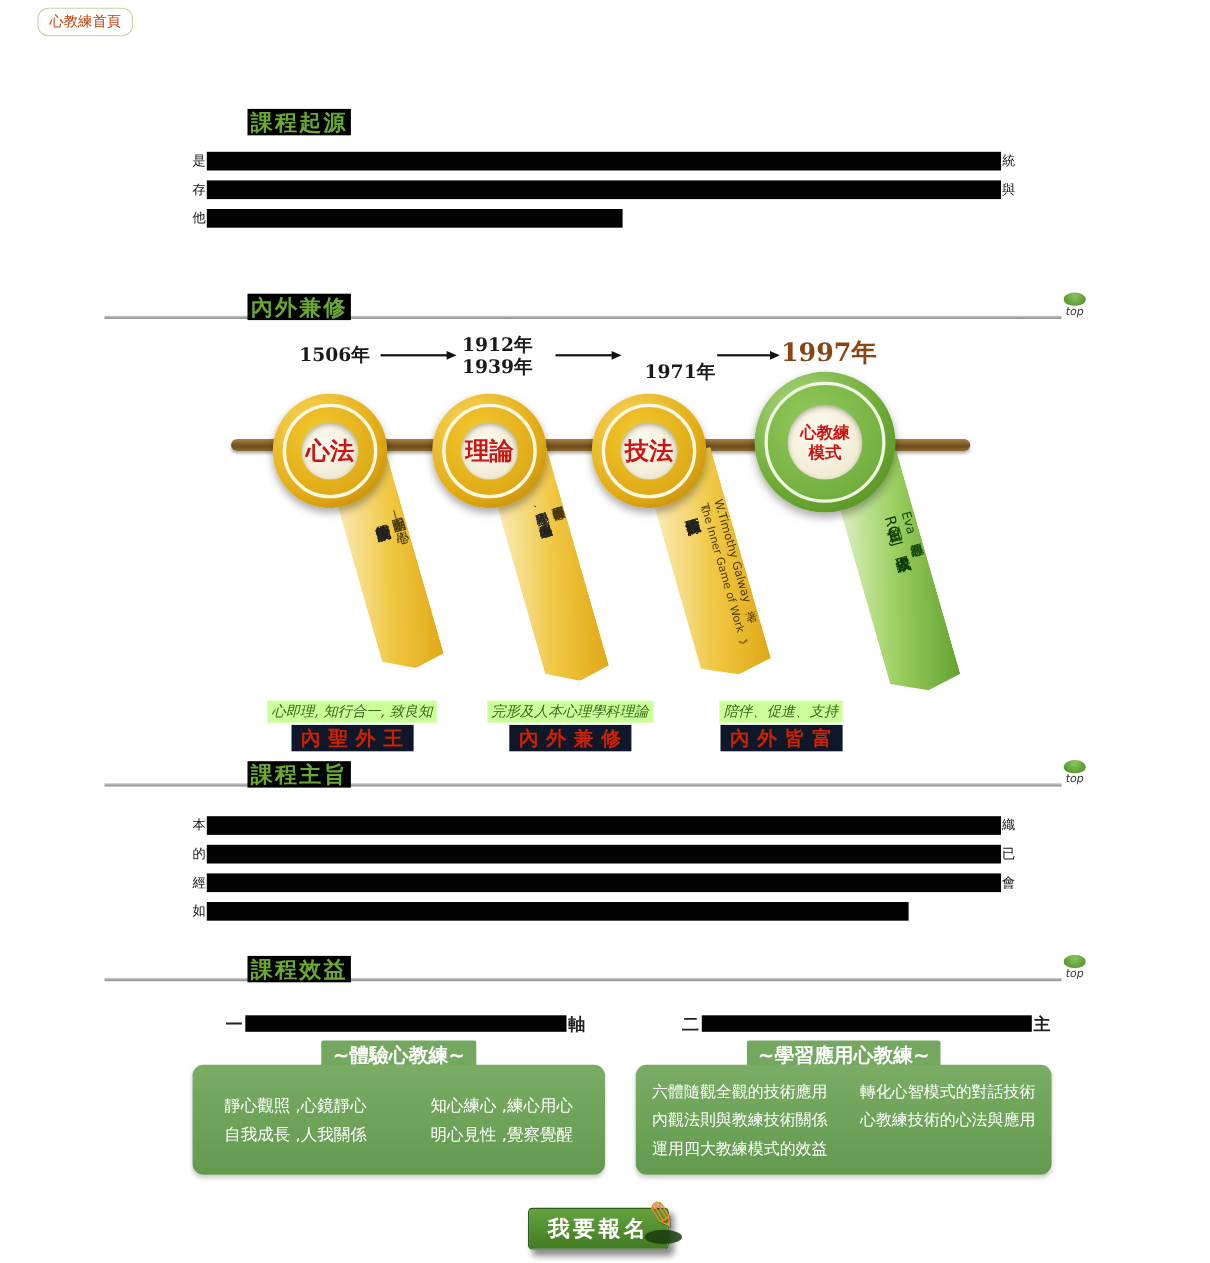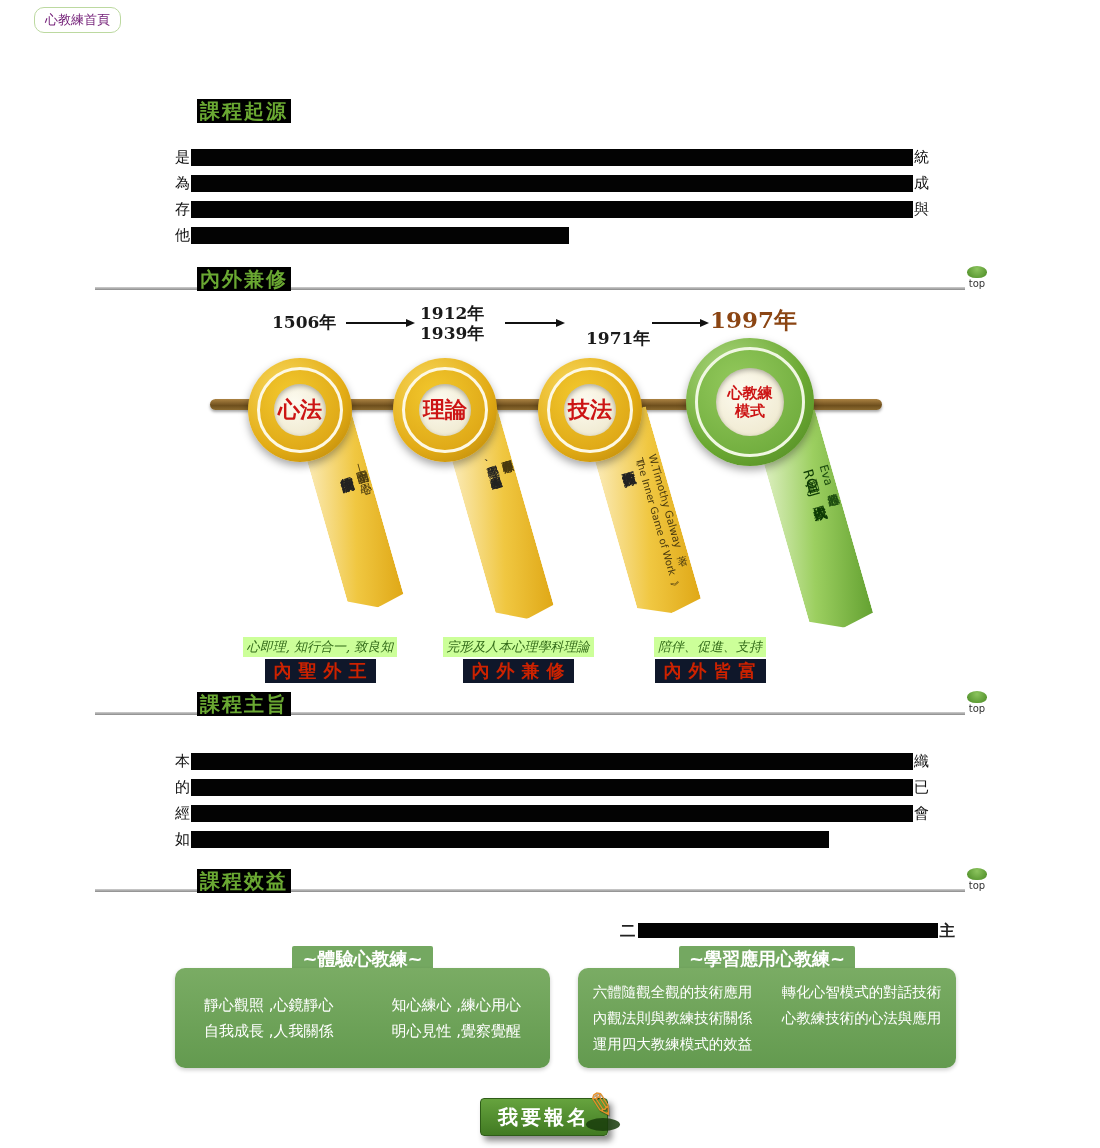--- a/index.html
+++ b/index.html
@@ -1,36 +1,36 @@
 <!DOCTYPE html>
 <html lang="zh-Hant"><head>
 <meta charset="utf-8">
 <style>
   html,body{margin:0;padding:0;background:#fff;}
   body{font-family:"DejaVu Sans",sans-serif;}
   .page{position:relative;width:1100px;height:1148px;background:#fff;overflow:hidden;margin:0 auto;}
   .abs{position:absolute;}
 
   
-  .home-link{left:34px;top:7px;color:#701a75;font-size:13px;padding:3px 10px;border:1px solid #bcd9a0;border-radius:10px;text-decoration:none;cursor:pointer;}
-
-  
-  .sec-heading{background:#000;color:#6aa832;font-size:20px;font-weight:bold;letter-spacing:2px;line-height:24px;padding:0 3px;z-index:5;font-family:"DejaVu Serif",serif;}
-
-  
-  .para{color:#111;font-size:15px;margin-top:11px;}
+  .home-link{left:34px;top:7px;color:#c2410c;font-size:13px;padding:3px 10px;border:1px solid #bcd9a0;border-radius:10px;text-decoration:none;cursor:pointer;}
+
+  
+  .sec-heading{background:#000;color:#6aa832;font-size:20px;font-weight:bold;letter-spacing:2px;line-height:24px;padding:0 3px;z-index:5;font-family:"DejaVu Serif",serif;margin-left:28px;}
+
+  
+  .para{color:#111;font-size:12px;}
   .pline{height:26px;line-height:26px;white-space:nowrap;}
   .redact{display:inline-block;height:17px;background:#030303;vertical-align:middle;margin:0 1px;}
   .redact-s{display:inline-block;height:15px;background:#030303;vertical-align:-2px;margin:0 2px;}
 
   
   .divider{height:3px;background:linear-gradient(#cfcfcf,#8a8a8a);width:870px;left:95px;z-index:1;}
   .top-btn{width:26px;text-align:center;z-index:6;text-decoration:none;cursor:pointer;display:block;}
   .top-icon{display:block;width:20px;height:12px;margin:0 auto;background:radial-gradient(circle at 50% 25%,#8cc45e,#4a8a24);border-radius:50% 50% 45% 45%;}
-  .top-label{display:block;font-size:10px;color:#333;line-height:11px;}
+  .top-label{display:block;font-size:10px;font-style:italic;color:#333;line-height:11px;}
 
   
   .year{font-family:"DejaVu Serif",serif;font-weight:bold;font-size:17px;color:#1a1a1a;z-index:2;}
   .year-big{font-size:23px;color:#8b4513;}
   .tl-arrow{height:0;border-top:2px solid #111;z-index:2;}
   .tl-arrow::after{content:"";position:absolute;right:-7px;top:-5px;border-left:9px solid #111;border-top:4px solid transparent;border-bottom:4px solid transparent;}
 
   
   .tl-bar{left:210px;top:399px;width:672px;height:11px;border-radius:8px;background:linear-gradient(to bottom,#ab8242,#6e4f1d 60%,#8a6a30);box-shadow:0 2px 3px rgba(0,0,0,.35);z-index:2;}
 
@@ -72,21 +72,20 @@
 <body>
 
 <div class="page">
 
   <a class="abs home-link">心教練首頁</a>
 
   <div class="abs sec-heading" style="left:197px;top:99px;">課程起源</div>
 
   <div class="abs para" style="left:175px;top:133px;">
     <div class="pline"><span>是</span><span class="redact" style="width:722px"></span><span>統</span></div>
-    <div class="pline"><span>為</span><span class="redact" style="width:722px"></span><span>成</span></div>
     <div class="pline"><span>存</span><span class="redact" style="width:722px"></span><span>與</span></div>
     <div class="pline"><span>他</span><span class="redact" style="width:378px"></span></div>
   </div>
 
   <div class="abs divider" style="top:287px;"></div>
   <a class="abs top-btn" style="left:964px;top:266px;">
     <span class="top-icon"></span>
     <span class="top-label">top</span>
   </a>
 
@@ -172,20 +171,21 @@
   </div>
 
   <div class="abs divider" style="top:889px;"></div>
   <a class="abs top-btn" style="left:964px;top:868px;">
     <span class="top-icon"></span>
     <span class="top-label">top</span>
   </a>
 
   <div class="abs sec-heading" style="left:197px;top:869px;">課程效益</div>
 
+  <div class="abs bheader" style="left:205px;top:921px;"><span>一</span><span class="redact-s" style="width:292px"></span><span>軸</span></div>
   <div class="abs bheader" style="left:620px;top:921px;"><span>二</span><span class="redact-s" style="width:300px"></span><span>主</span></div>
 
   <div class="abs bsub-wrap" style="left:175px;top:946px;width:375px;">
     <span class="bsub">~體驗心教練~</span>
   </div>
   <div class="abs bsub-wrap" style="left:578px;top:946px;width:378px;">
     <span class="bsub">~學習應用心教練~</span>
   </div>
 
   <div class="abs bbox" style="left:175px;top:968px;width:375px;height:100px;font-size:15px;">

